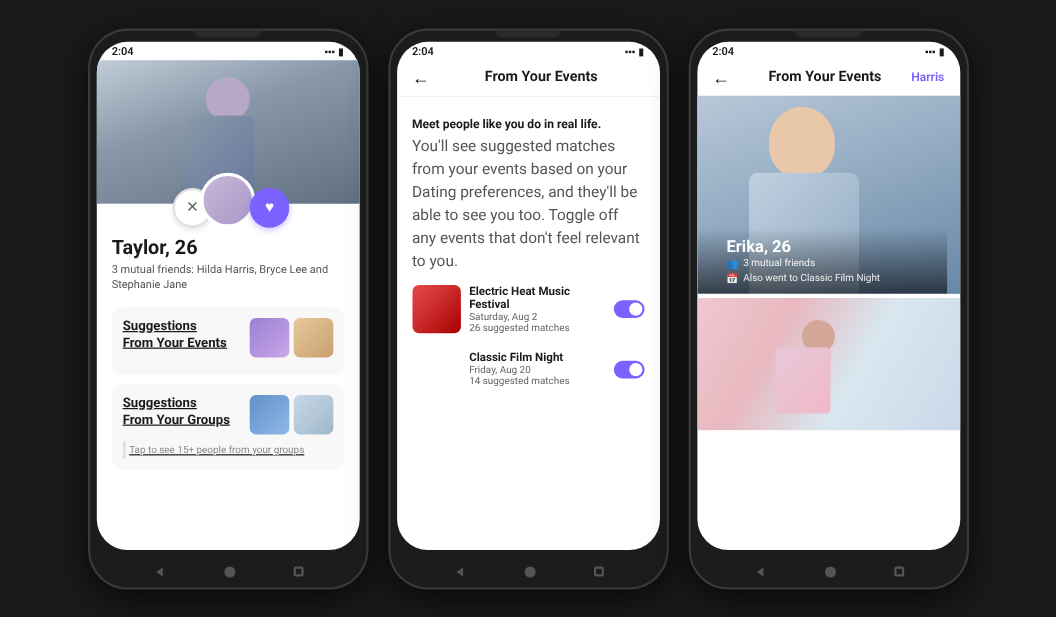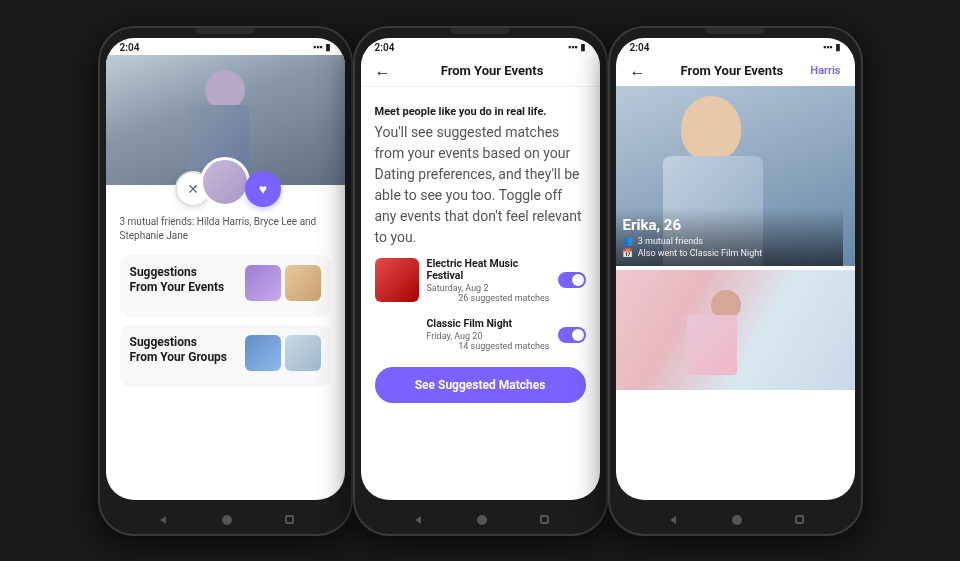--- a/index.html
+++ b/index.html
@@ -8,20 +8,21 @@
       display: flex;
       justify-content: center;
       align-items: center;
       width: 960px;
       height: 561px;
       font-family: -apple-system, BlinkMacSystemFont, 'Segoe UI', Roboto, sans-serif;
       overflow: hidden;
     }
     .phones-container {
       display: flex;
+      gap: 18px;
       align-items: center;
       justify-content: center;
       padding: 20px;
     }
     .phone {
       width: 255px;
       height: 510px;
       background: #1c1c1c;
       border-radius: 36px;
       border: 2px solid #3a3a3a;
@@ -142,20 +143,21 @@
       font-size: 10px;
       color: #555;
       margin-bottom: 12px;
       line-height: 1.4;
     }
     .p1-section {
       background: #f8f8f8;
       border-radius: 10px;
       padding: 10px 10px;
       margin-bottom: 8px;
+      text-decoration: underline;
     }
     .p1-section-header {
       display: flex;
       justify-content: space-between;
       align-items: flex-start;
       margin-bottom: 6px;
     }
     .p1-section-title {
       font-size: 12px;
       font-weight: 700;
@@ -244,21 +246,20 @@
       color: #1a1a1a;
       line-height: 1.2;
     }
     .p2-event-date {
       font-size: 9px;
       color: #666;
     }
     .p2-event-matches {
       font-size: 9px;
       color: #666;
-      text-align: right;
     }
     .p2-toggle {
       width: 28px; height: 16px;
       border-radius: 8px;
       background: #7b61ff;
       position: relative;
       flex-shrink: 0;
     }
     .p2-toggle::after {
       content: '';
@@ -306,21 +307,21 @@
       width: 100%;
       height: 180px;
       background: linear-gradient(160deg, #c8d8e0, #90b0c8, #6888a0);
       position: relative;
       overflow: hidden;
       flex-shrink: 0;
     }
     .p3-profile-overlay {
       position: absolute;
       bottom: 0; left: 0; right: 12px;
-      padding: 8px 7px;
+      padding: 8px 27px;
       background: linear-gradient(transparent, rgba(0,0,0,0.6));
       color: #fff;
     }
     .p3-profile-name {
       font-size: 15px;
       font-weight: 700;
       color: #fff;
     }
     .p3-profile-meta {
       font-size: 9px;
@@ -435,40 +436,42 @@
       </div>
 
       <div class="p1-hero">
         <div class="hero-figure"></div>
         <div class="p1-btn-x">✕</div>
         <div class="p1-avatar"></div>
         <div class="p1-btn-heart">♥</div>
       </div>
 
       <div class="p1-content">
+        <div class="p1-name">Taylor, 26</div>
         <div class="p1-friends">3 mutual friends: Hilda Harris, Bryce Lee and Stephanie Jane</div>
 
         <div class="p1-section">
           <div class="p1-section-header">
             <div class="p1-section-title">Suggestions<br>From Your Events</div>
             <div class="p1-thumb-row">
               <div class="p1-thumb thumb-purple"></div>
               <div class="p1-thumb thumb-food"></div>
             </div>
           </div>
         </div>
 
         <div class="p1-section">
           <div class="p1-section-header">
             <div class="p1-section-title">Suggestions<br>From Your Groups</div>
             <div class="p1-thumb-row">
               <div class="p1-thumb thumb-blue"></div>
               <div class="p1-thumb thumb-glass"></div>
             </div>
           </div>
+          <div class="p1-tap-hint">Tap to see 15+ people from your groups</div>
         </div>
       </div>
     </div>
 
     <div class="phone-bottom">
       <div class="nav-btn">
         <svg width="10" height="10" viewBox="0 0 10 10">
             <polygon points="8,1 2,5 8,9" fill="#555"></polygon>
           </svg>
       </div>
@@ -511,21 +514,20 @@
         <div class="p2-event-item">
           <div class="p2-event-thumb thumb-film"></div>
           <div class="p2-event-info">
             <div class="p2-event-name">Classic Film Night</div>
             <div class="p2-event-date">Friday, Aug 20</div>
             <div class="p2-event-matches">14 suggested matches</div>
           </div>
           <div class="p2-toggle"></div>
         </div>
 
-        <div class="p2-cta">See Suggested Matches</div>
       </div>
     </div>
 
     <div class="phone-bottom">
       <div class="nav-btn">
         <svg width="10" height="10" viewBox="0 0 10 10">
             <polygon points="8,1 2,5 8,9" fill="#555"></polygon>
           </svg>
       </div>
       <div class="nav-circle"></div>

